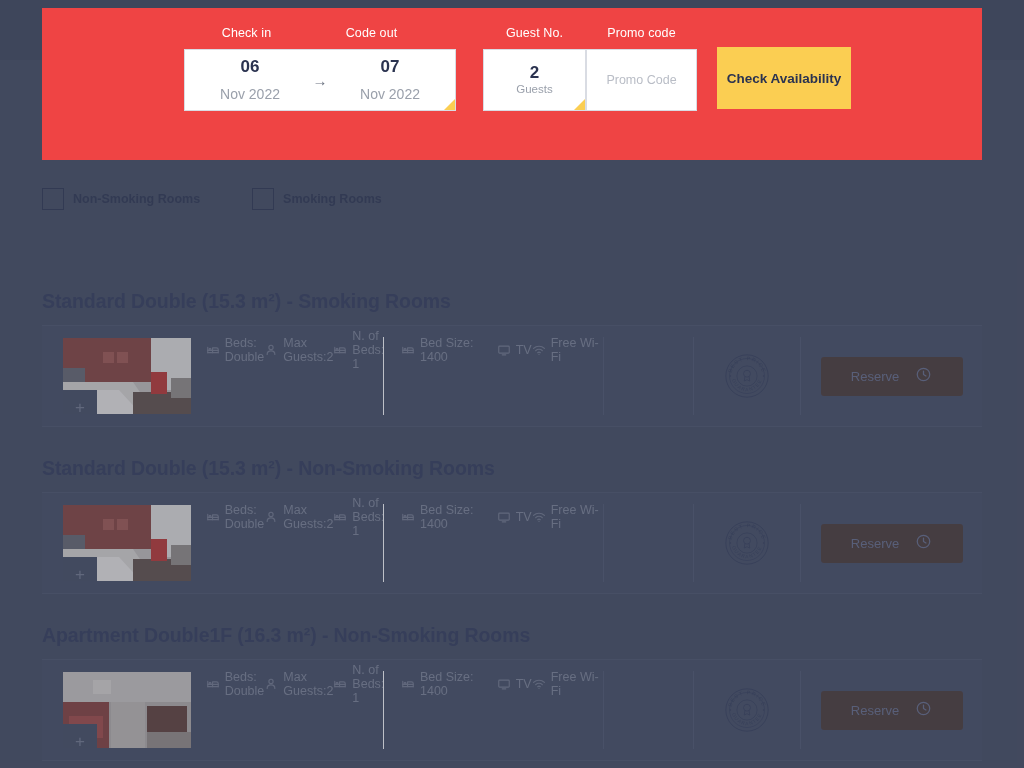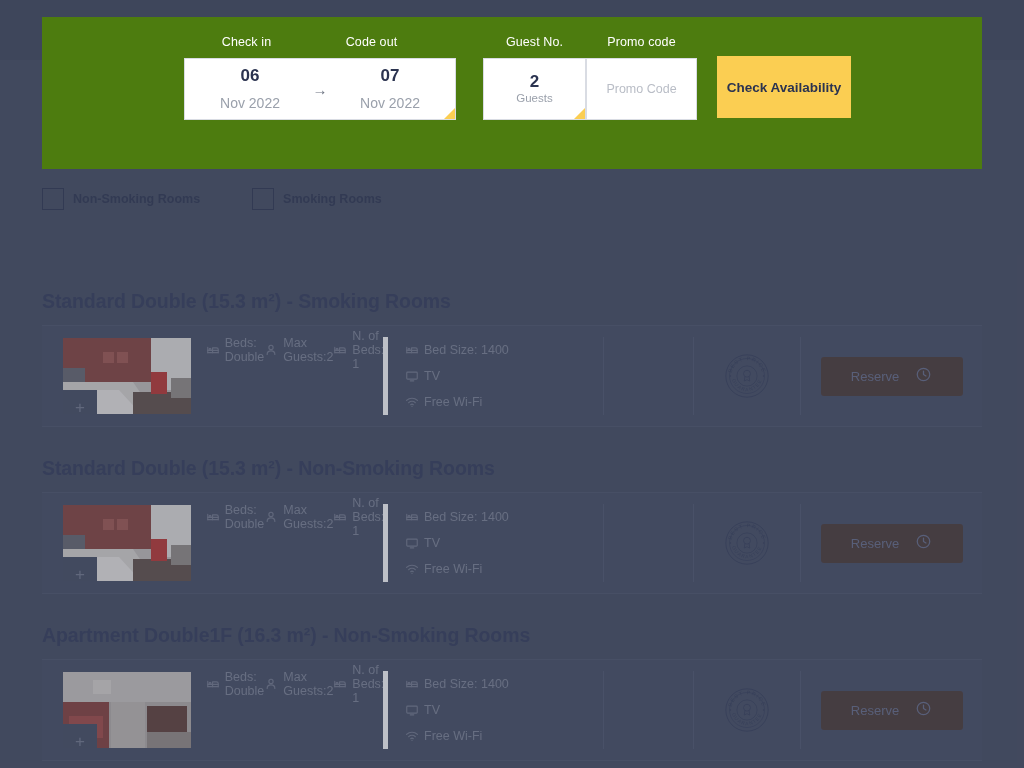--- a/index.html
+++ b/index.html
@@ -24,25 +24,25 @@
   .site-header {
     position: absolute;
     top: 0; left: 0;
     width: 1024px; height: 60px;
     background: #4a5165;
   }
 
   
   .booking-panel {
     position: absolute;
-    top: 17px;
+    top: 8px;
     left: 42px;
     width: 940px;
     height: 152px;
-    background: #4d7c0f;
+    background: #ef4444;
     z-index: 5;
   }
 
   .booking-row {
     position: absolute;
     top: 18px;
     left: 142px;
     display: flex;
     align-items: flex-start;
   }
@@ -254,24 +254,24 @@
 
   .feat-col {
     width: 193px;
     flex: none;
     padding-left: 17px;
   }
   .feat-col2 {
     width: 220px;
     flex: none;
     padding-left: 17px;
-    border-left: 5px solid #ffffff;
+    border-left: 1px solid #ffffff;
     height: 78px;
     display: flex;
-    flex-direction: column;
+    flex-direction: row;
     justify-content: center;
   }
   .feat-col { height: 78px; display: flex; flex-direction: row; justify-content: center; }
 
   .feat {
     display: flex;
     align-items: center;
     font-size: 12.5px;
     color: #848a9c;
     height: 26px;

